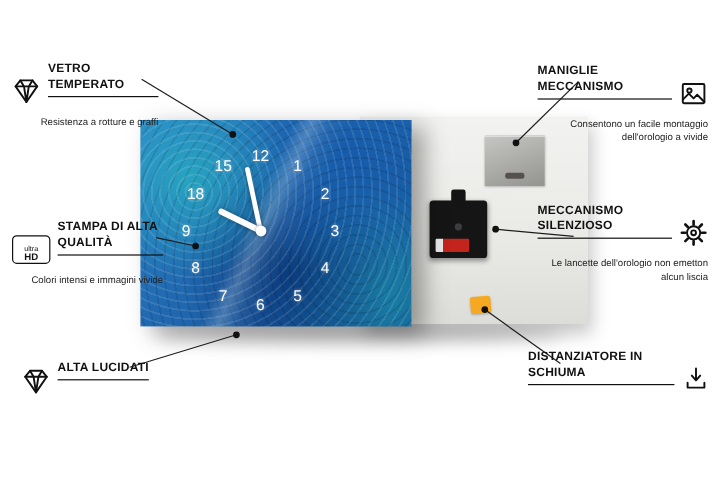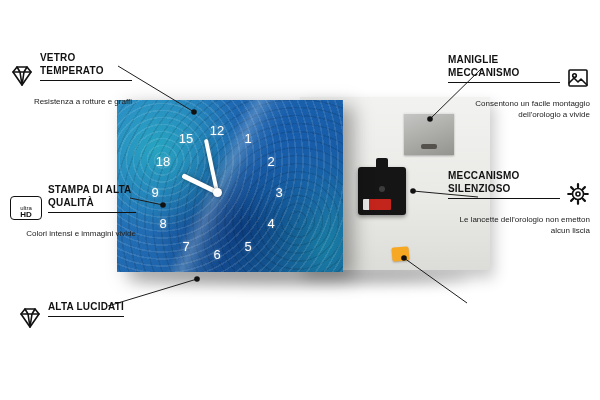--- a/index.html
+++ b/index.html
@@ -198,15 +198,24 @@
           <circle cx="12" cy="12" r="2"></circle>
           <path stroke-width="2.2" d="M12 2.2v3M12 18.8v3M2.2 12h3M18.8 12h3
             M5.1 5.1l2.1 2.1M16.8 16.8l2.1 2.1M18.9 5.1l-2.1 2.1M7.2 16.8l-2.1 2.1"></path>
         </svg>
       </span>
     </div>
     <div class="desc">Le lancette dell'orologio non emetton alcun liscia</div>
   </div>
 
   <div class="callout c-right3">
+    <div class="head">
+      <span class="title">DISTANZIATORE IN SCHIUMA</span>
+      <span class="icon">
+        <svg class="ic" width="24" height="24" viewBox="0 0 24 24">
+          <path d="M12 3v9M8.5 9l3.5 4 3.5-4"></path>
+          <path d="M5 15v4h14v-4"></path>
+        </svg>
+      </span>
+    </div>
   </div>
 
 </div>
 
 </body></html>

